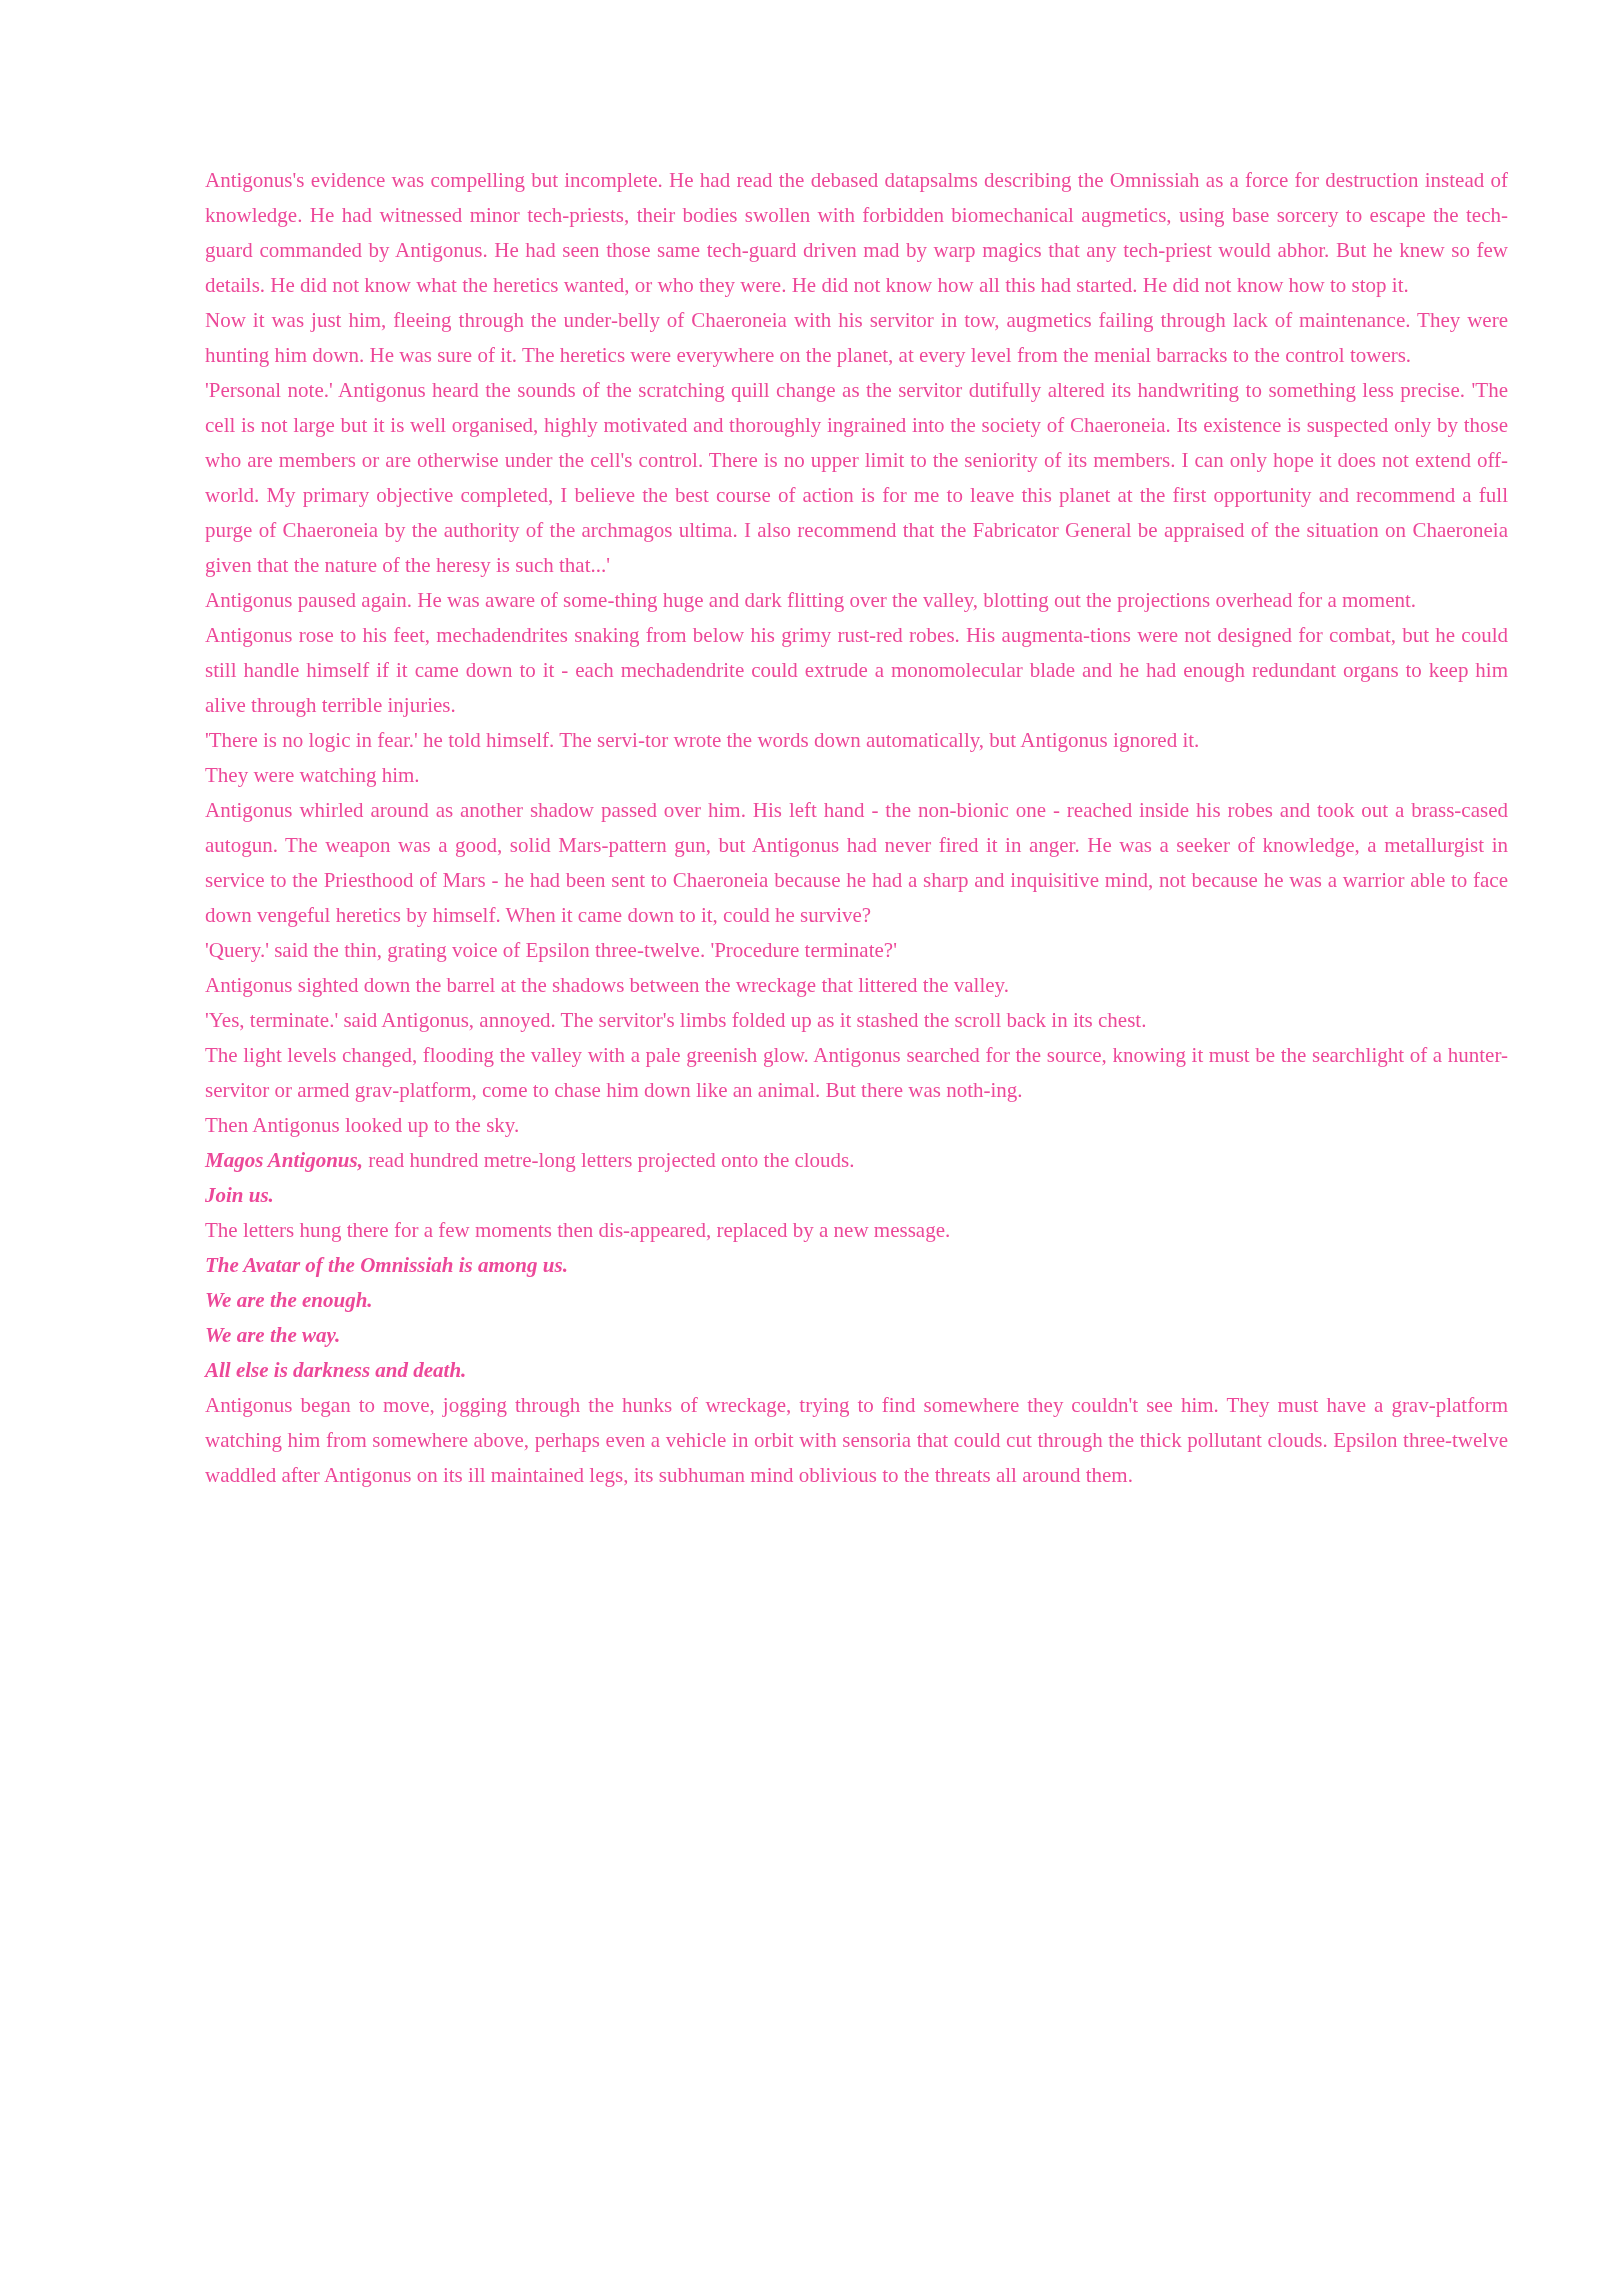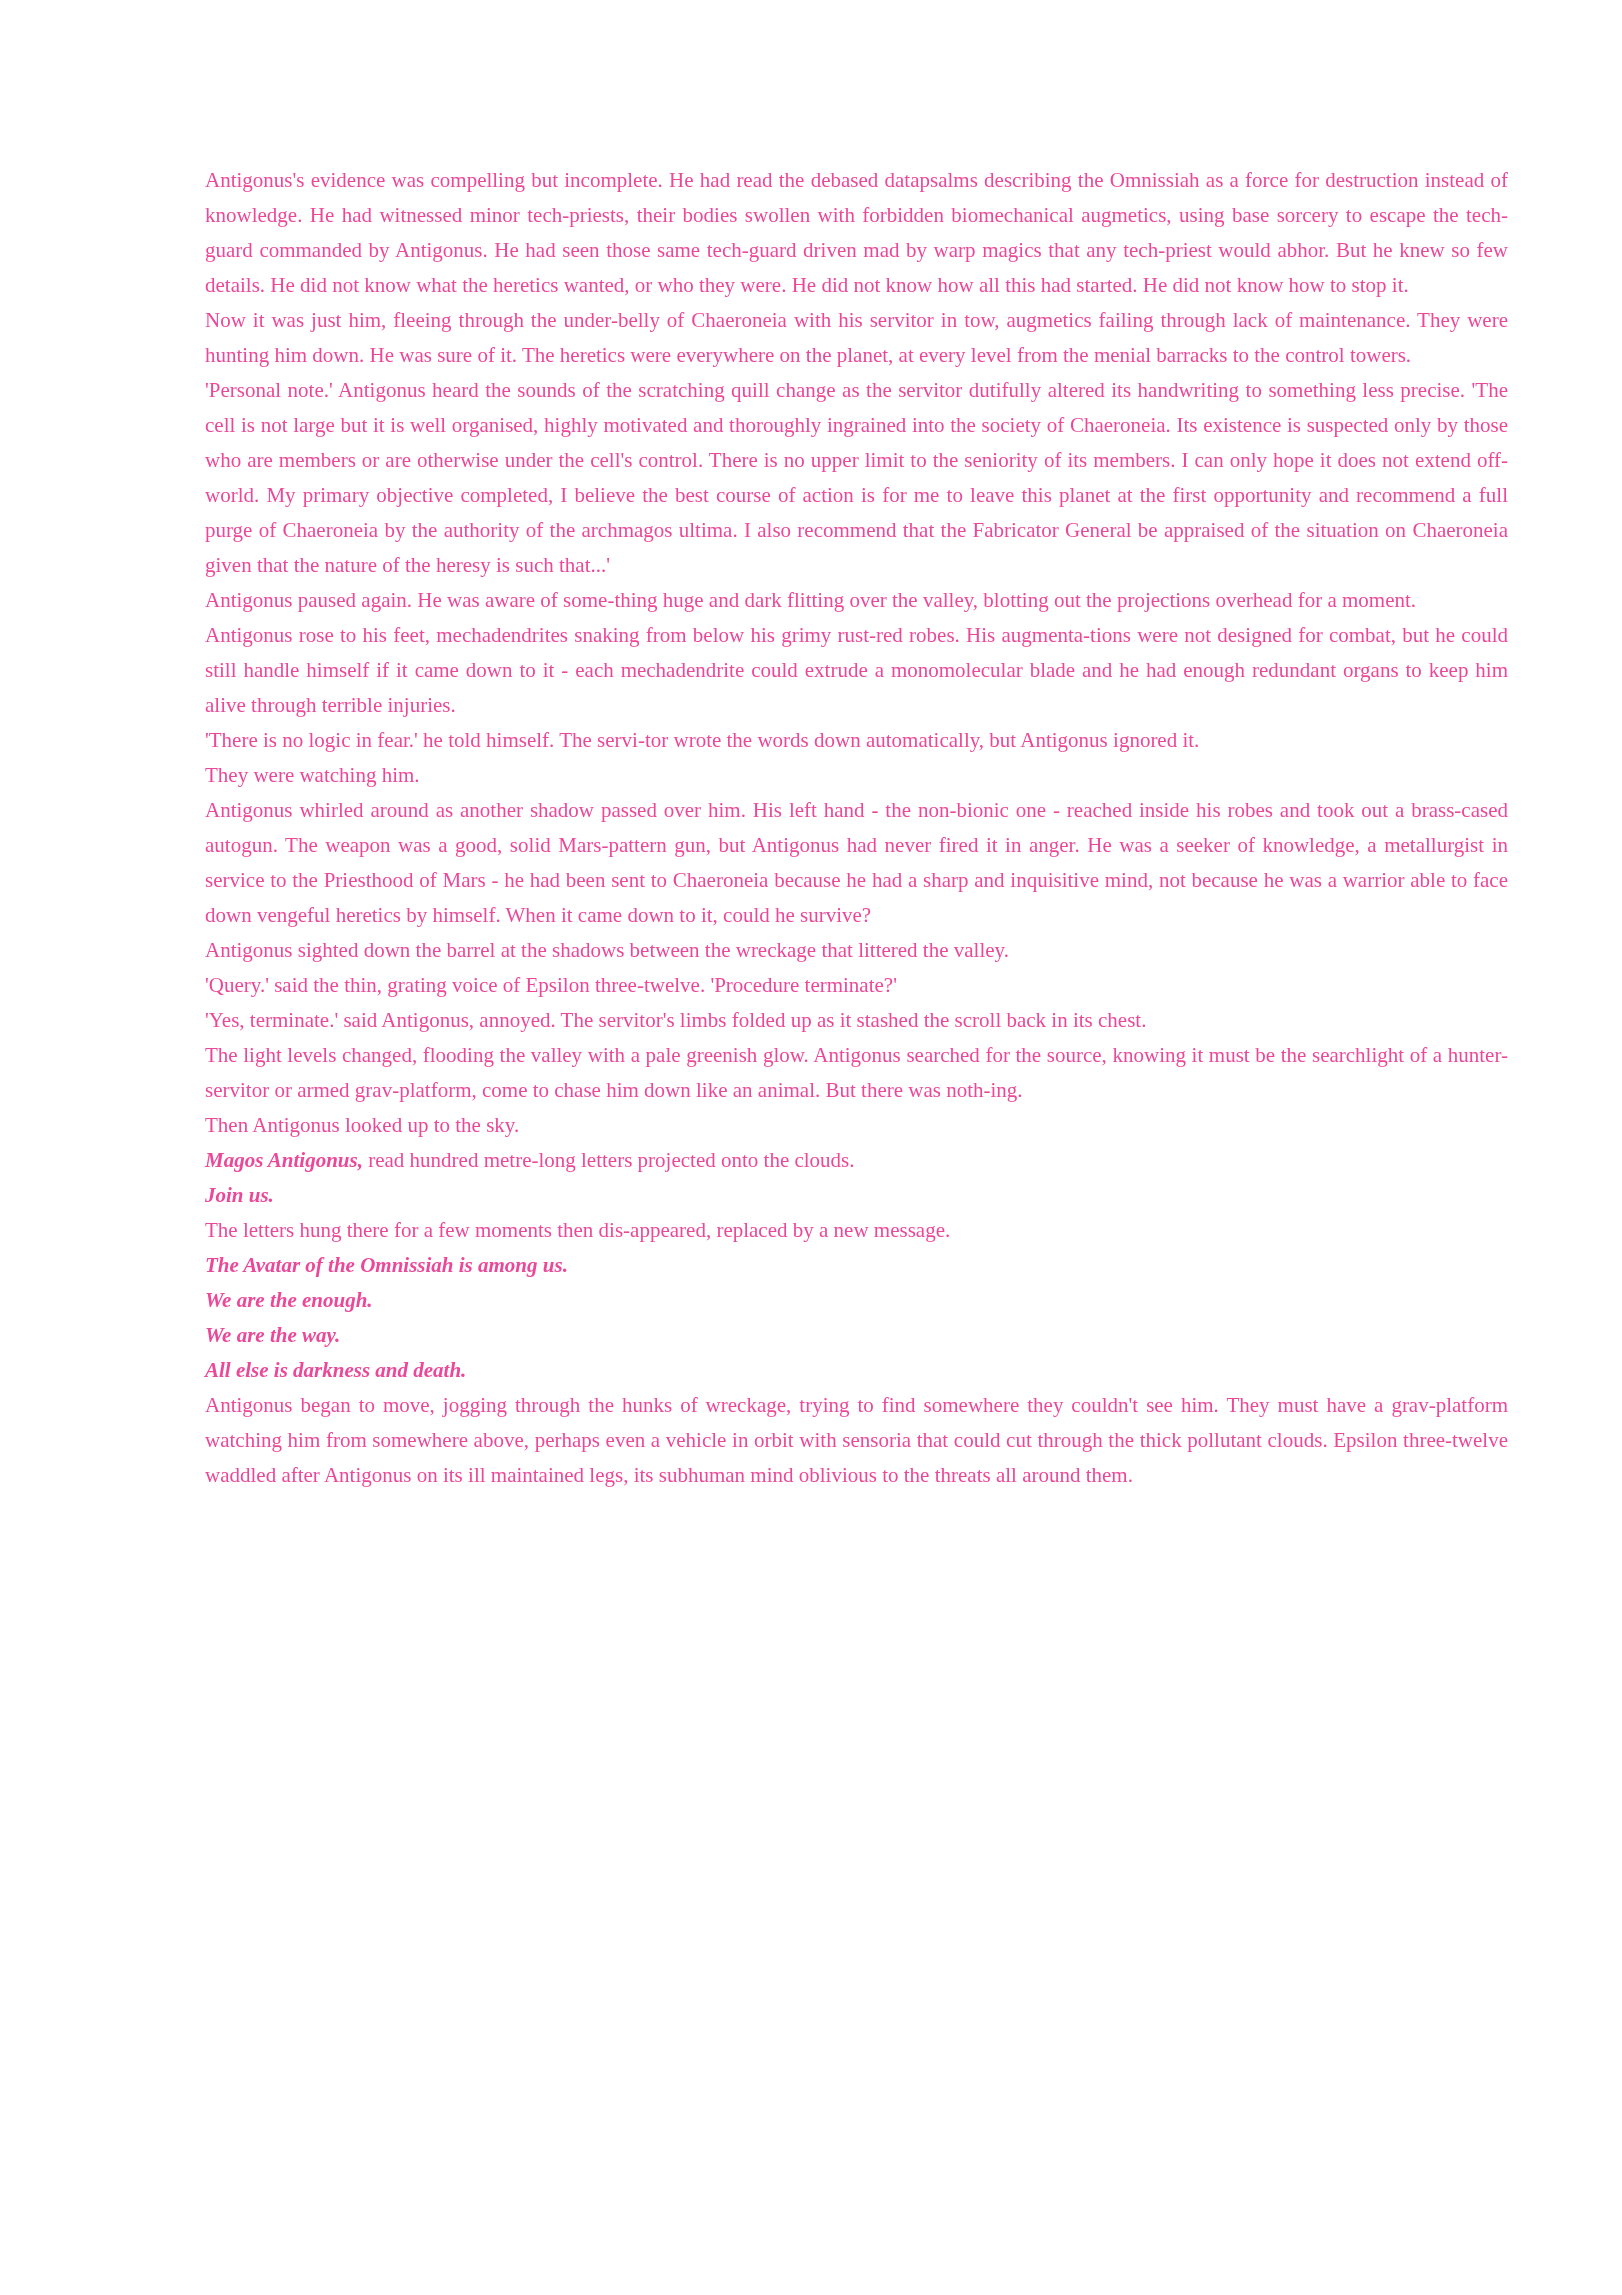--- a/index.html
+++ b/index.html
@@ -42,22 +42,22 @@
 <div class="page">
   <div class="text-block">
       <p class="para"><span>Antigonus's evidence was compelling but incomplete. He had read the debased datapsalms describing the Omnissiah as a force for destruction instead of knowledge. He had witnessed minor tech-priests, their bodies swollen with forbidden biomechanical augmetics, using base sorcery to escape the tech-guard commanded by Antigonus. He had seen those same tech-guard driven mad by warp magics that any tech-priest would abhor. But he knew so few details. He did not know what the heretics wanted, or who they were. He did not know how all this had started. He did not know how to stop it.</span></p>
       <p class="para"><span>Now it was just him, fleeing through the under-belly of Chaeroneia with his servitor in tow, augmetics failing through lack of maintenance. They were hunting him down. He was sure of it. The heretics were everywhere on the planet, at every level from the menial barracks to the control towers.</span></p>
       <p class="para"><span>'Personal note.' Antigonus heard the sounds of the scratching quill change as the servitor dutifully altered its handwriting to something less precise. 'The cell is not large but it is well organised, highly motivated and thoroughly ingrained into the society of Chaeroneia. Its existence is suspected only by those who are members or are otherwise under the cell's control. There is no upper limit to the seniority of its members. I can only hope it does not extend off-world. My primary objective completed, I believe the best course of action is for me to leave this planet at the first opportunity and recommend a full purge of Chaeroneia by the authority of the archmagos ultima. I also recommend that the Fabricator General be appraised of the situation on Chaeroneia given that the nature of the heresy is such that...'</span></p>
       <p class="para"><span>Antigonus paused again. He was aware of some-thing huge and dark flitting over the valley, blotting out the projections overhead for a moment.</span></p>
       <p class="para"><span>Antigonus rose to his feet, mechadendrites snaking from below his grimy rust-red robes. His augmenta-tions were not designed for combat, but he could still handle himself if it came down to it - each mechadendrite could extrude a monomolecular blade and he had enough redundant organs to keep him alive through terrible injuries.</span></p>
       <p class="para"><span>'There is no logic in fear.' he told himself. The servi-tor wrote the words down automatically, but Antigonus ignored it.</span></p>
       <p class="para"><span>They were watching him.</span></p>
       <p class="para"><span>Antigonus whirled around as another shadow passed over him. His left hand - the non-bionic one - reached inside his robes and took out a brass-cased autogun. The weapon was a good, solid Mars-pattern gun, but Antigonus had never fired it in anger. He was a seeker of knowledge, a metallurgist in service to the Priesthood of Mars - he had been sent to Chaeroneia because he had a sharp and inquisitive mind, not because he was a warrior able to face down vengeful heretics by himself. When it came down to it, could he survive?</span></p>
+      <p class="para"><span>'Query.' said the thin, grating voice of Epsilon three-twelve. 'Procedure terminate?'</span></p>
       <p class="para"><span>Antigonus sighted down the barrel at the shadows between the wreckage that littered the valley.</span></p>
-      <p class="para"><span>'Query.' said the thin, grating voice of Epsilon three-twelve. 'Procedure terminate?'</span></p>
       <p class="para"><span>'Yes, terminate.' said Antigonus, annoyed. The servitor's limbs folded up as it stashed the scroll back in its chest.</span></p>
       <p class="para"><span>The light levels changed, flooding the valley with a pale greenish glow. Antigonus searched for the source, knowing it must be the searchlight of a hunter-servitor or armed grav-platform, come to chase him down like an animal. But there was noth-ing.</span></p>
       <p class="para"><span>Then Antigonus looked up to the sky.</span></p>
       <p class="para"><em>Magos Antigonus,</em><span> read hundred metre-long letters projected onto the clouds.</span></p>
       <p class="para"><em>Join us.</em></p>
       <p class="para"><span>The letters hung there for a few moments then dis-appeared, replaced by a new message.</span></p>
       <p class="para"><em>The Avatar of the Omnissiah is among us.</em></p>
       <p class="para"><em>We are the enough.</em></p>
       <p class="para"><em>We are the way.</em></p>
       <p class="para"><em>All else is darkness and death.</em></p>

